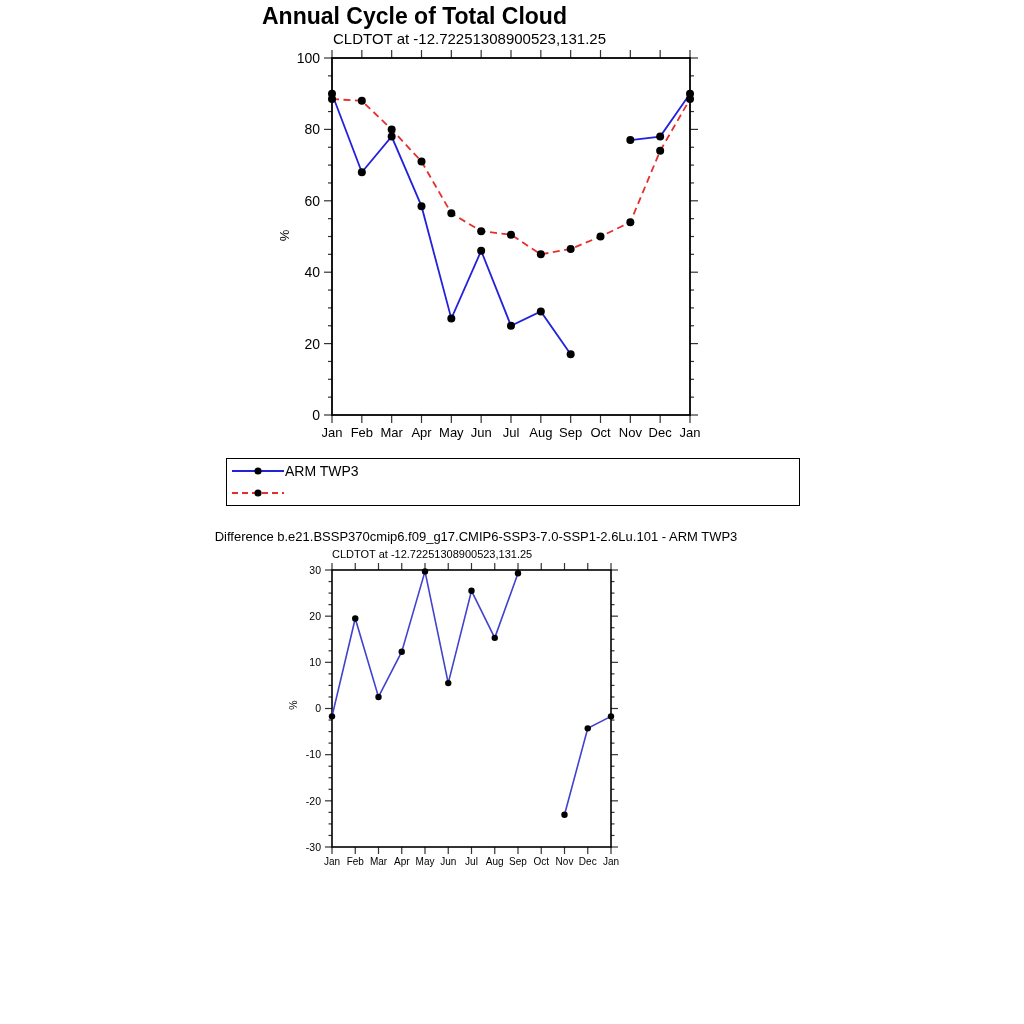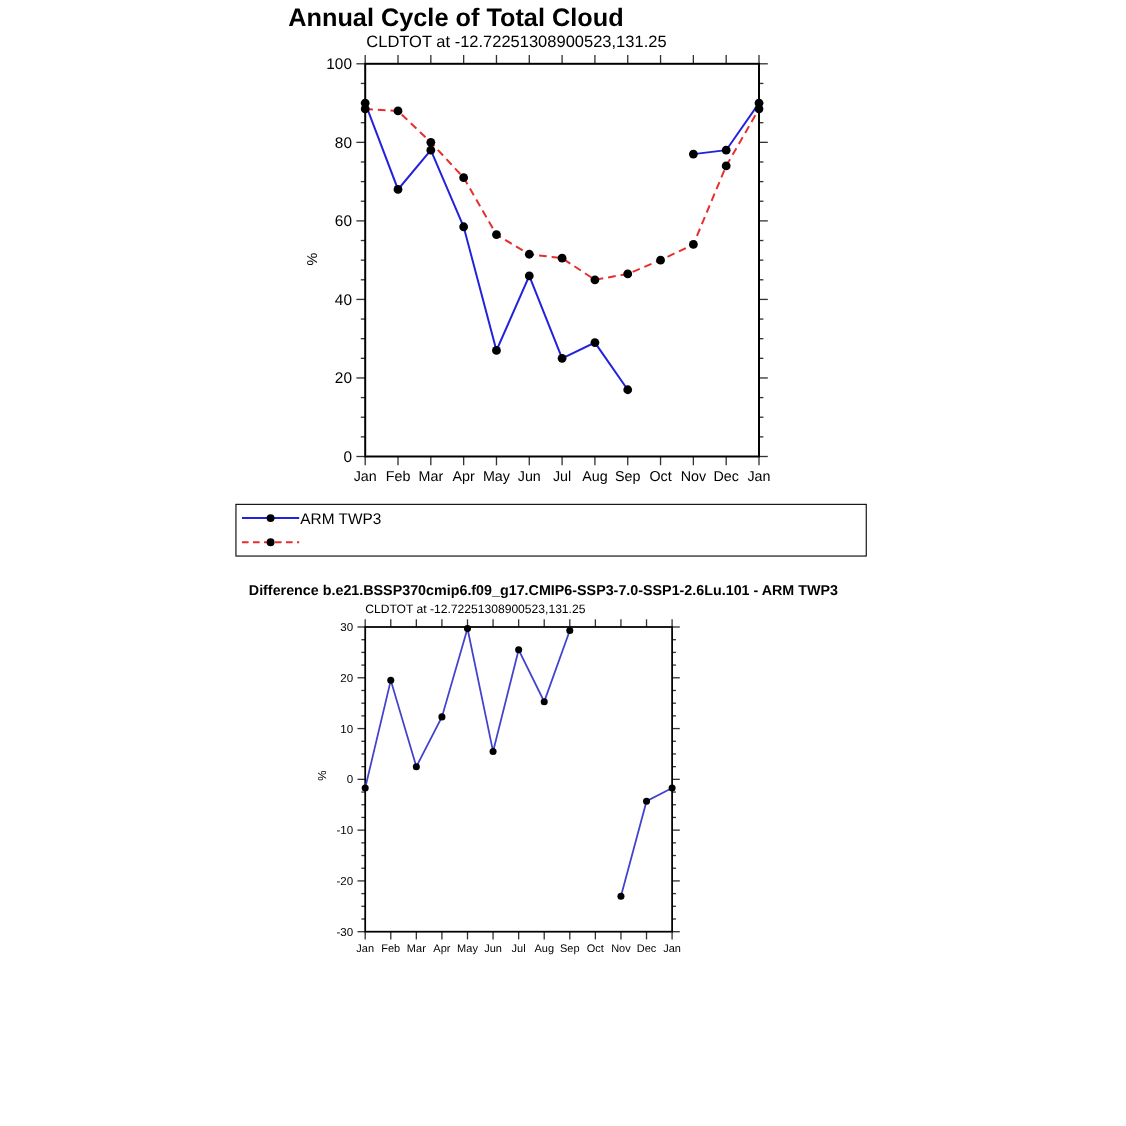--- a/index.html
+++ b/index.html
@@ -2,30 +2,30 @@
 <html><head>
 <meta charset="utf-8">
 <style>
   html,body{margin:0;padding:0;background:#ffffff;}
   body{width:1024px;height:1024px;position:relative;overflow:hidden;
        font-family:"Liberation Sans",sans-serif;color:#000;}
   .abs{position:absolute;}
   .title-main{top:3px;left:262px;width:500px;
               font-size:23px;font-weight:bold;}
   .subtitle-top{top:30px;left:333px;font-size:15px;}
-  .title-diff{top:529px;left:194px;width:600px;text-align:center;
-              font-size:13px;font-weight:bold;}
+  .title-diff{top:529px;left:176px;width:600px;text-align:center;
+              font-size:13px;font-weight:normal;}
   .subtitle-diff{top:548px;left:332px;font-size:11px;}
   .ylab-top{top:228px;left:268px;width:32px;text-align:center;font-size:13px;
             transform:rotate(-90deg);}
   .ylab-diff{top:699px;left:277px;width:32px;text-align:center;font-size:10.5px;
              transform:rotate(-90deg);}
   .chart-svg{position:absolute;top:0;left:0;pointer-events:none;}
   .chart-svg text{font-family:"Liberation Sans",sans-serif;fill:#000;}
-  .legend{position:absolute;left:214px;top:458px;width:574px;height:48px;
+  .legend{position:absolute;left:226px;top:458px;width:574px;height:48px;
           border:1.5px solid #000;box-sizing:border-box;
           display:flex;flex-direction:column;justify-content:center;
           padding:1px 0 1px 4px;background:#fff;}
   .legend-row{display:flex;align-items:center;height:22px;}
   .legend-sample{width:54px;height:12px;flex:0 0 54px;}
   .legend-label{font-size:14px;white-space:nowrap;line-height:22px;}
 </style>
 </head>
 <body>
 

